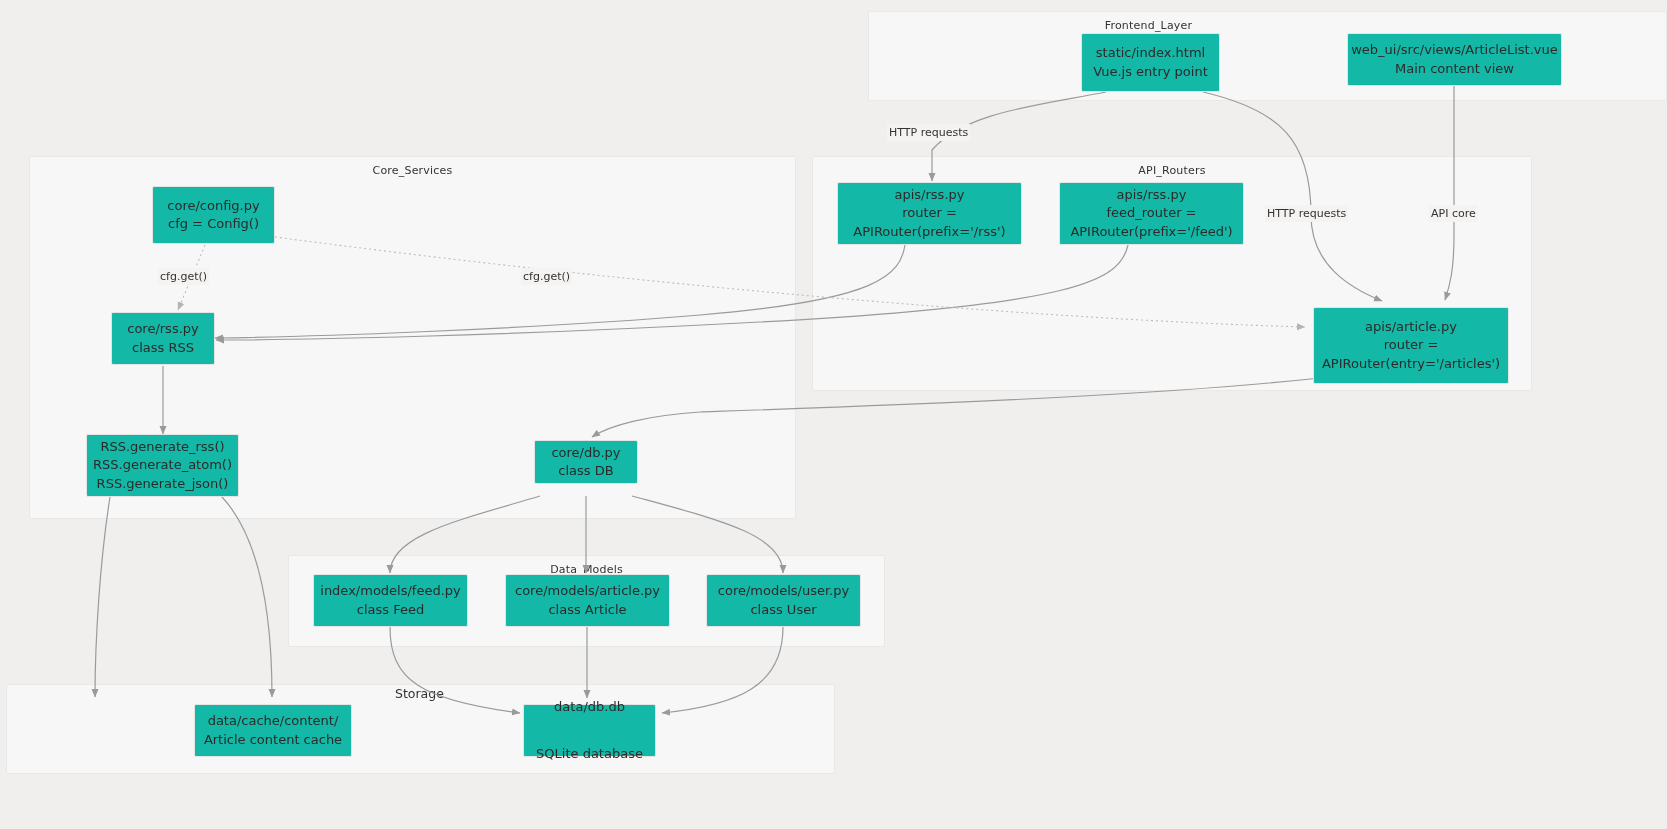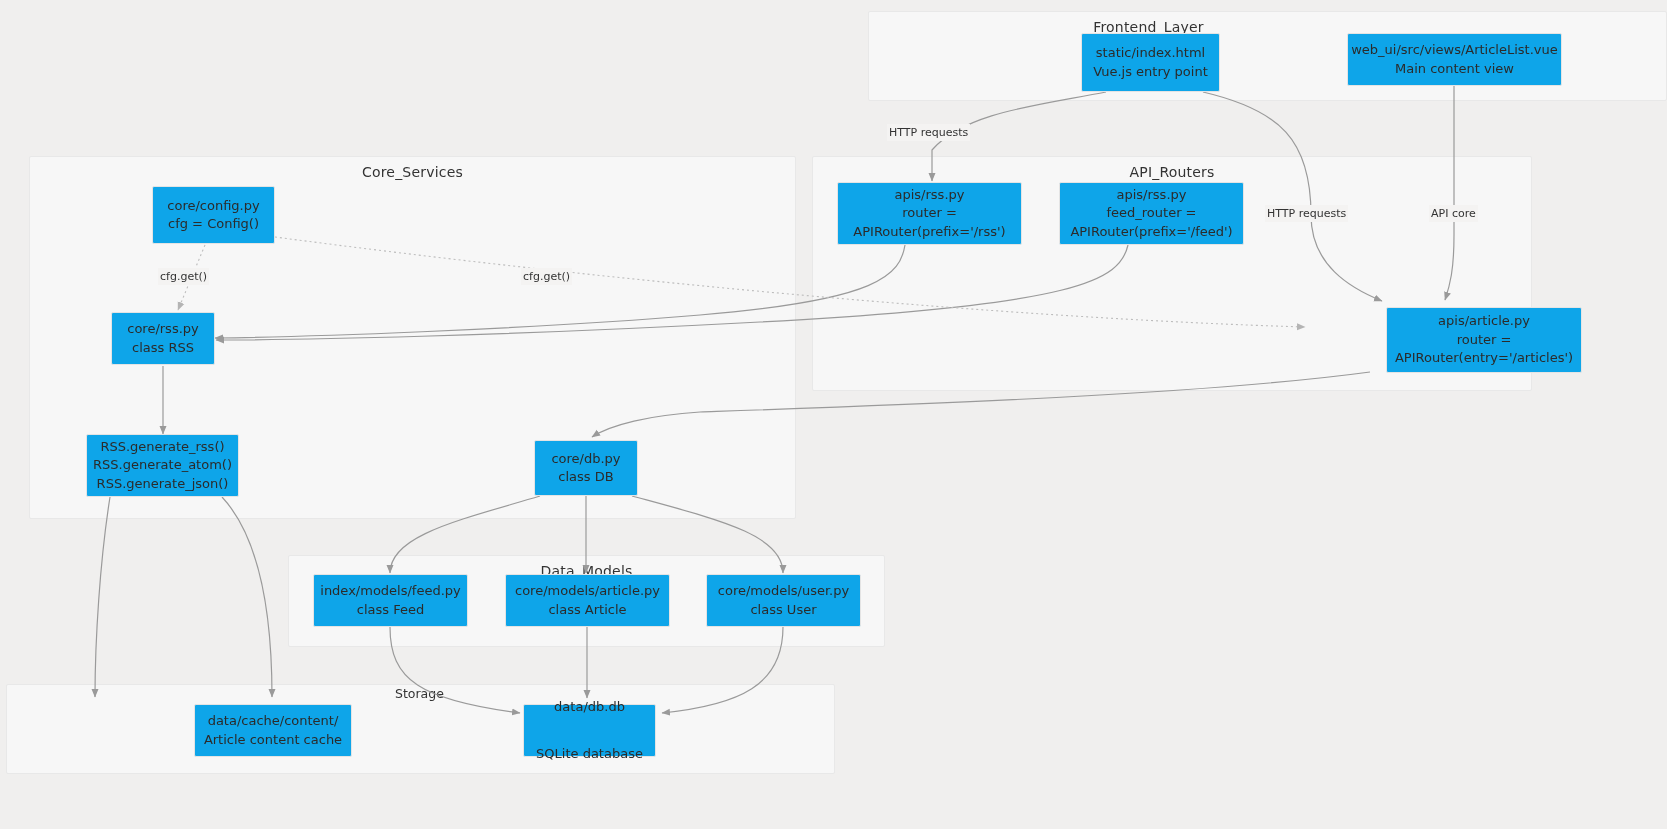--- a/index.html
+++ b/index.html
@@ -29,27 +29,27 @@
     border: 1px solid #e8e8e8;
     border-radius: 2px;
     box-sizing: border-box;
   }
   .subgraph-title {
     position: absolute;
     top: 7px;
     left: 0;
     width: 100%;
     text-align: center;
-    font-size: 14px;
+    font-size: 11px;
     color: #333333;
     letter-spacing: 0.2px;
   }
   .node {
     position: absolute;
-    background: #0ea5e9;
+    background: #14b8a6;
     border: 1px solid #e4e4e4;
     border-radius: 2px;
     box-sizing: border-box;
     display: flex;
     flex-direction: column;
     align-items: center;
     justify-content: center;
     color: #2b2b2b;
     font-size: 13px;
     line-height: 18.5px;
@@ -179,27 +179,27 @@
     <div class="line">router =</div>
     <div class="line">APIRouter(prefix='/rss')</div>
   </div>
 
   <div class="node" style="left:1059px; top:182px; width:185px; height:63px;">
     <div class="line">apis/rss.py</div>
     <div class="line">feed_router =</div>
     <div class="line">APIRouter(prefix='/feed')</div>
   </div>
 
-  <div class="node" style="left:1386px; top:307px; width:196px; height:66px;">
+  <div class="node" style="left:1313px; top:307px; width:196px; height:77px;">
     <div class="line">apis/article.py</div>
     <div class="line">router =</div>
     <div class="line">APIRouter(entry='/articles')</div>
   </div>
 
-  <div class="node" style="left:534px; top:440px; width:104px; height:56px;">
+  <div class="node" style="left:534px; top:440px; width:104px; height:44px;">
     <div class="line">core/db.py</div>
     <div class="line">class DB</div>
   </div>
 
   <div class="node" style="left:313px; top:574px; width:155px; height:53px;">
     <div class="line">index/models/feed.py</div>
     <div class="line">class Feed</div>
   </div>
 
   <div class="node" style="left:505px; top:574px; width:165px; height:53px;">

